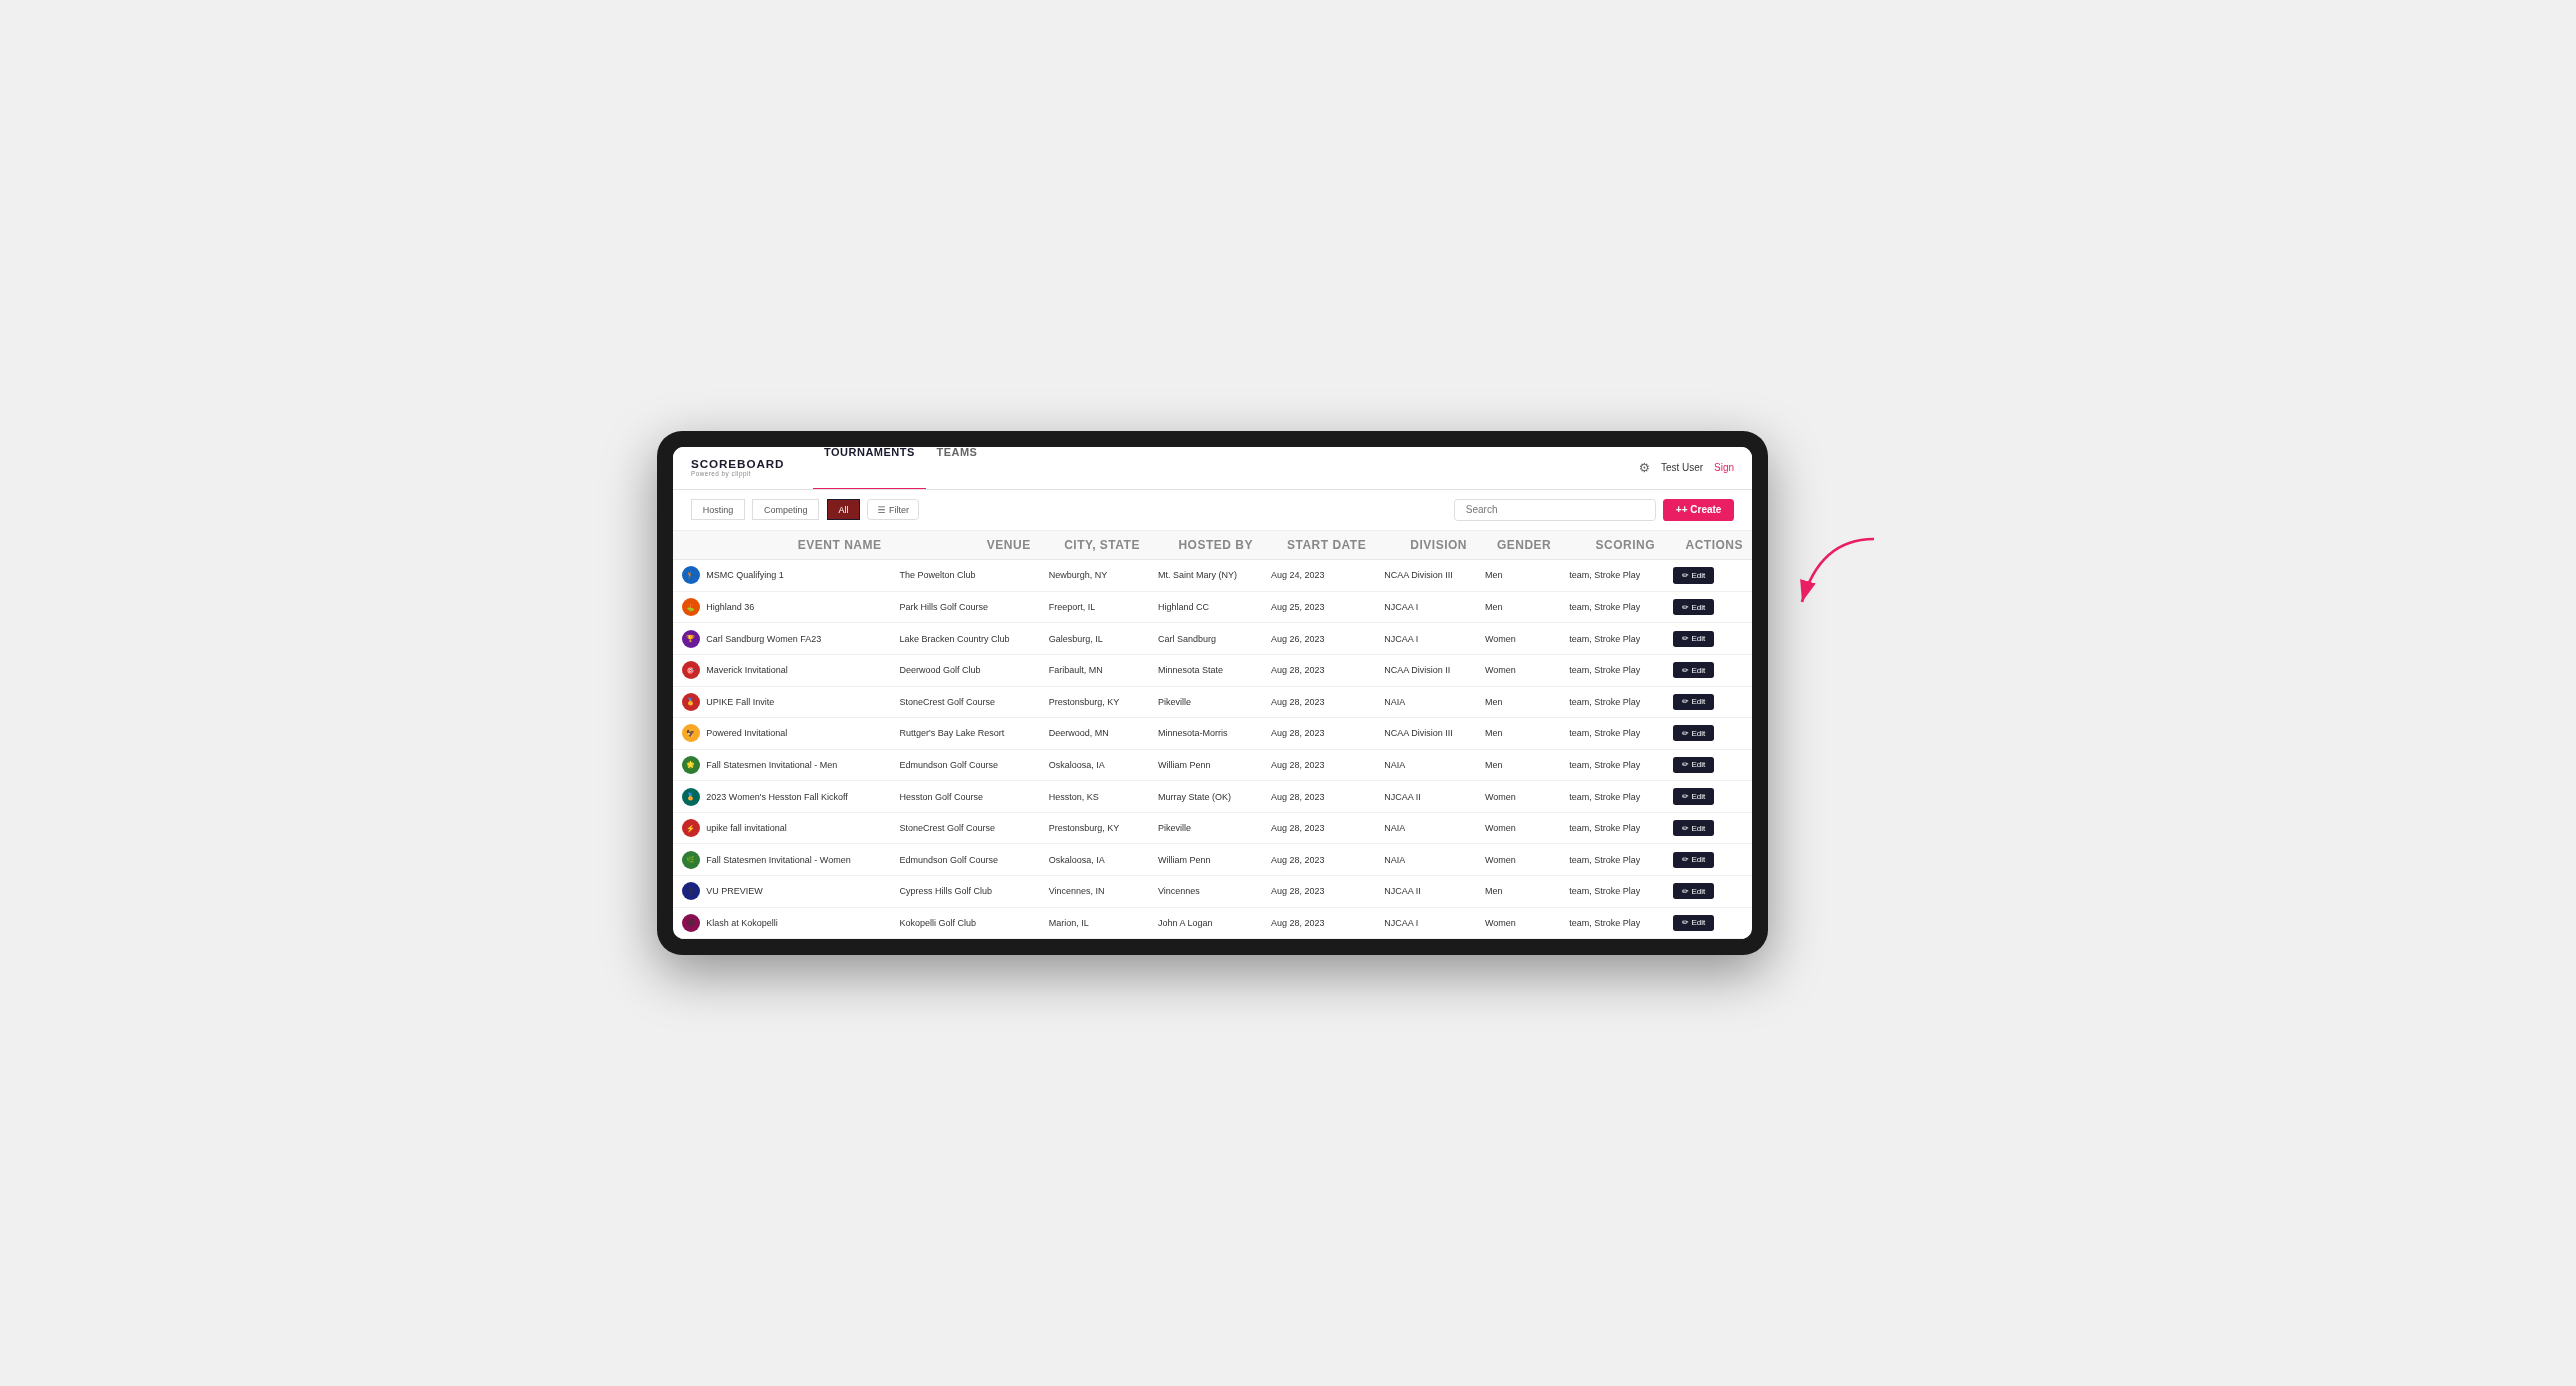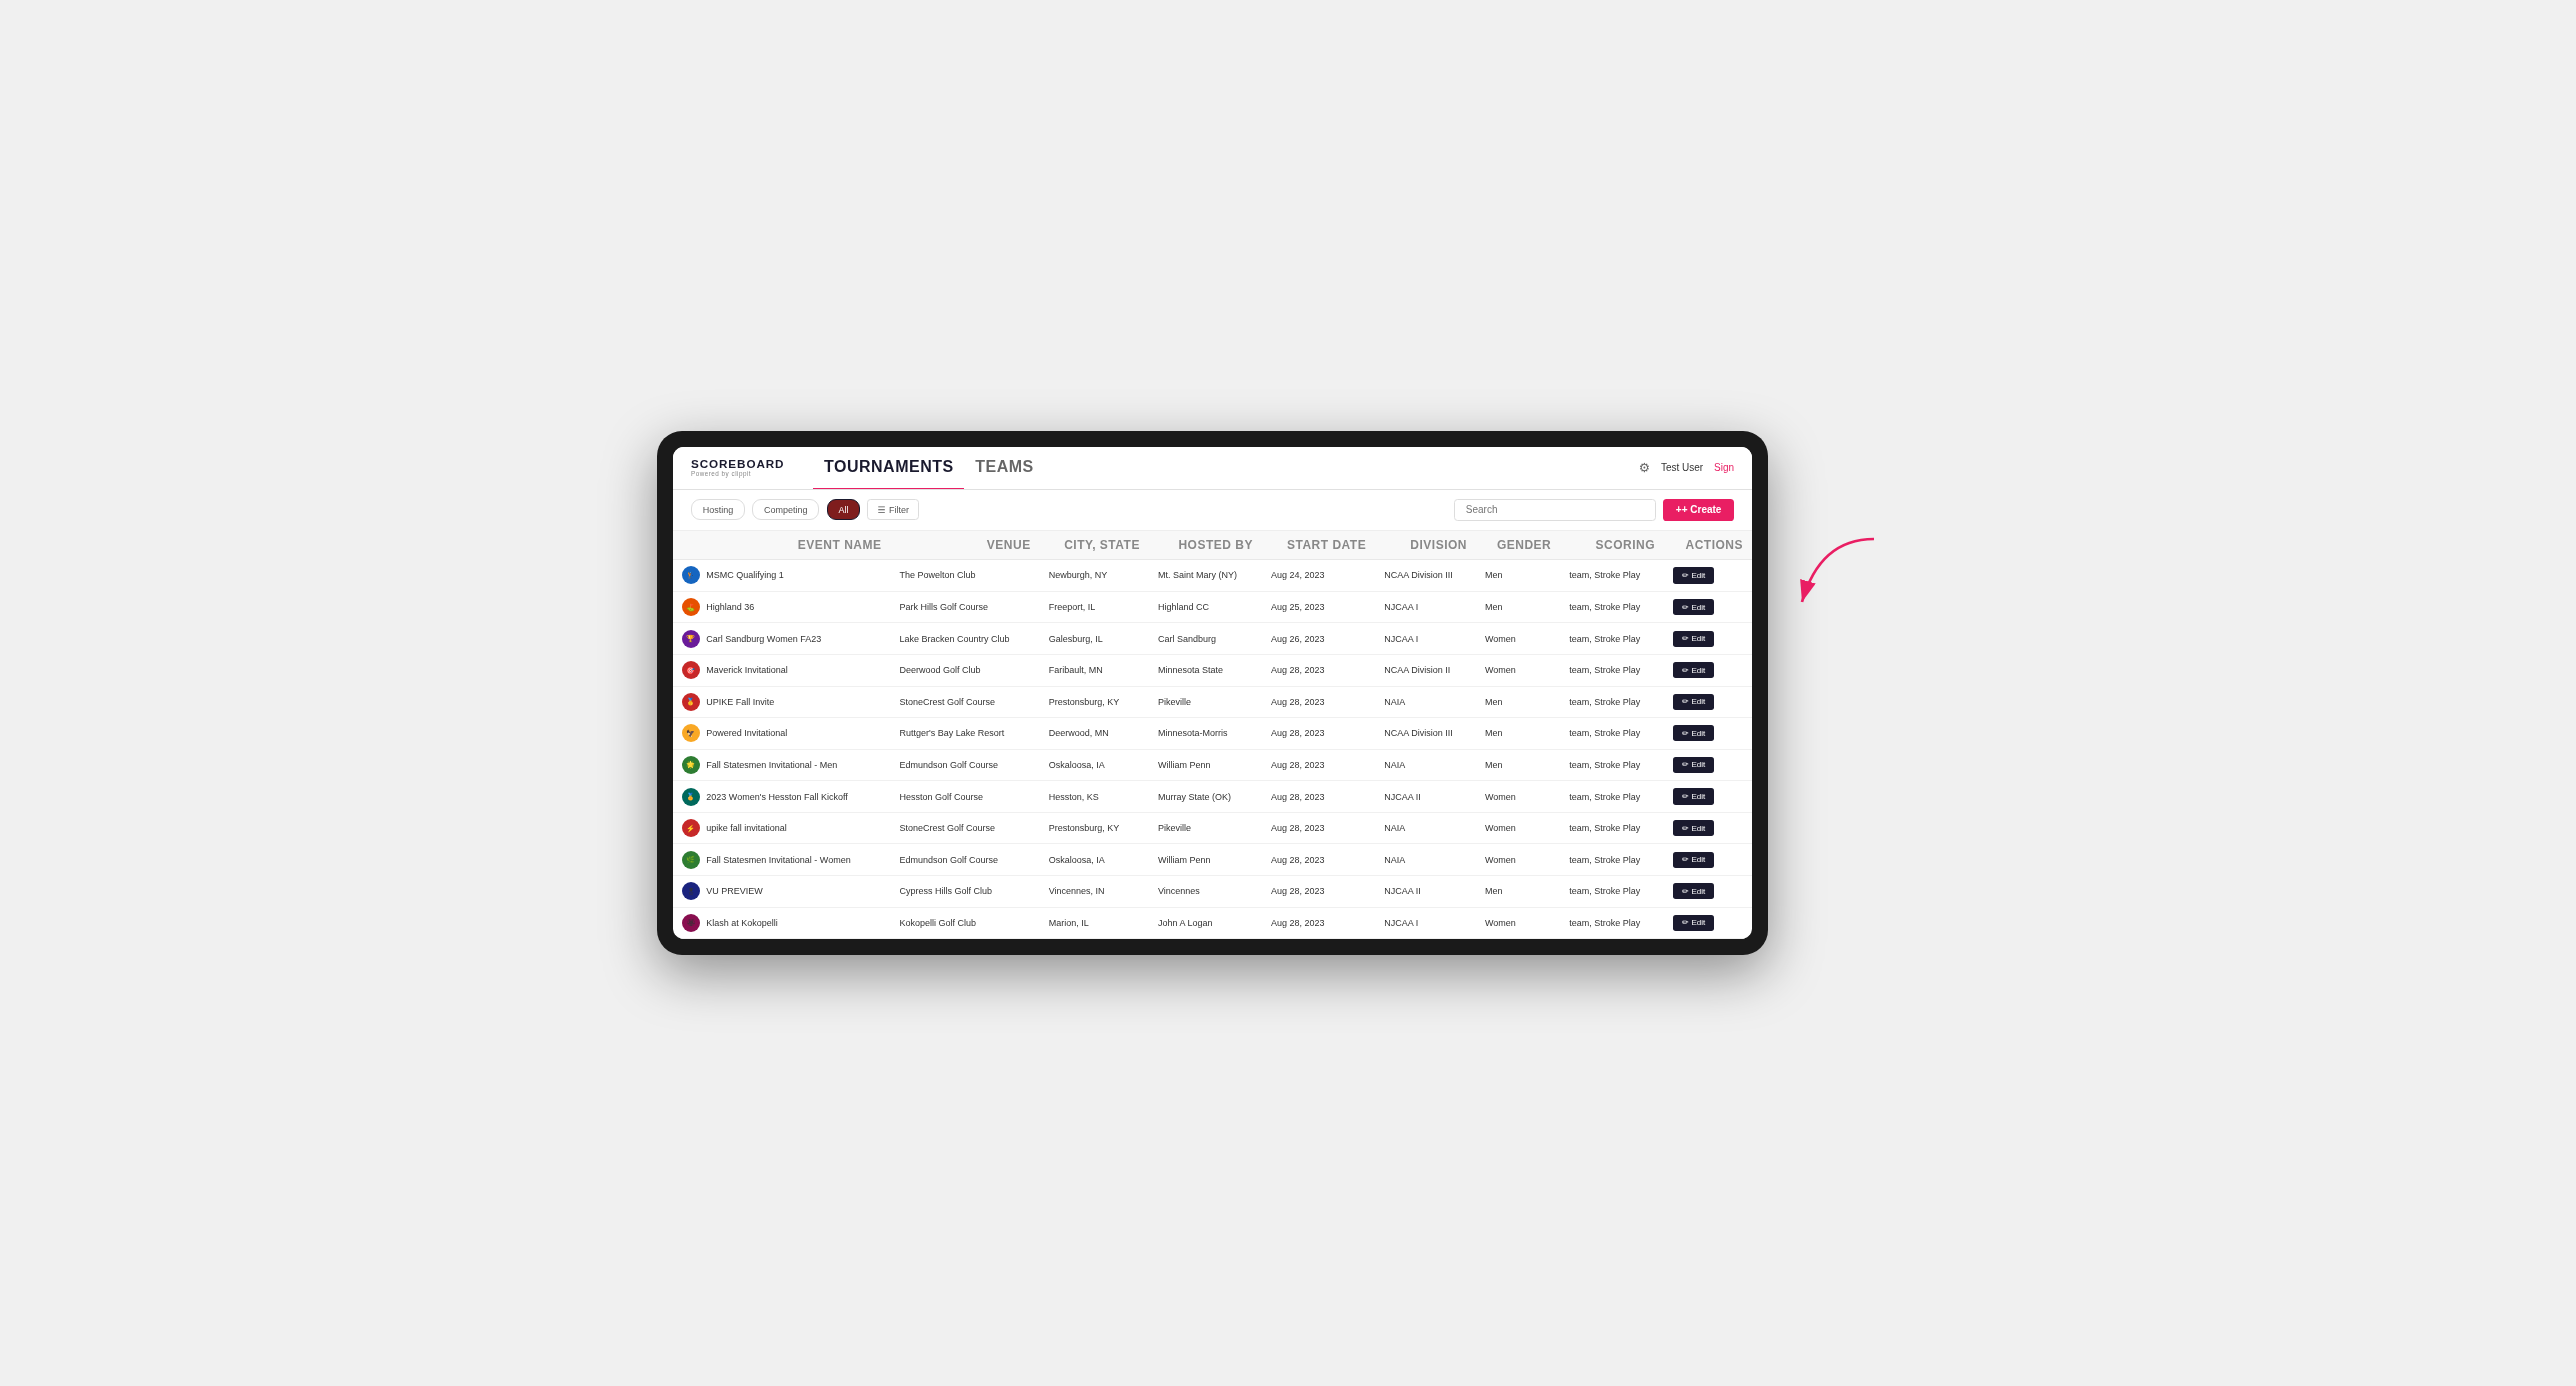--- a/index.html
+++ b/index.html
@@ -68,22 +68,22 @@
       display: flex;
       gap: 0;
       align-items: center;
       height: 100%;
       margin-left: 7.2px;
     }
     .nav-tab {
       padding: 0 10.8px;
       height: 43px;
       display: flex;
-      align-items: center;
-      font-size: 16px;
+      align-items: flex-start;
+      font-size: 11px;
       font-weight: 600;
       color: #666;
       cursor: pointer;
       border-bottom: 1.8px solid transparent;
       text-transform: uppercase;
       letter-spacing: 0.5px;
     }
     .nav-tab.active {
       color: #1a1a2e;
       border-bottom: 1.8px solid #e91e63;
@@ -111,21 +111,21 @@
       display: flex;
       align-items: center;
       gap: 7.2px;
       border-bottom: 0.9px solid #eee;
       background: #fff;
     }
 
     .filter-btn {
       padding: 4.5px 10.8px;
       border: 0.9px solid #ddd;
-      border-radius: 9px;
+      border-radius: 0;
       background: #fff;
       font-size: 9px;
       color: #555;
       cursor: pointer;
     }
     .filter-btn.active {
       background: #7f1d1d;
       color: #fff;
       border-color: #1a1a2e;
     }

